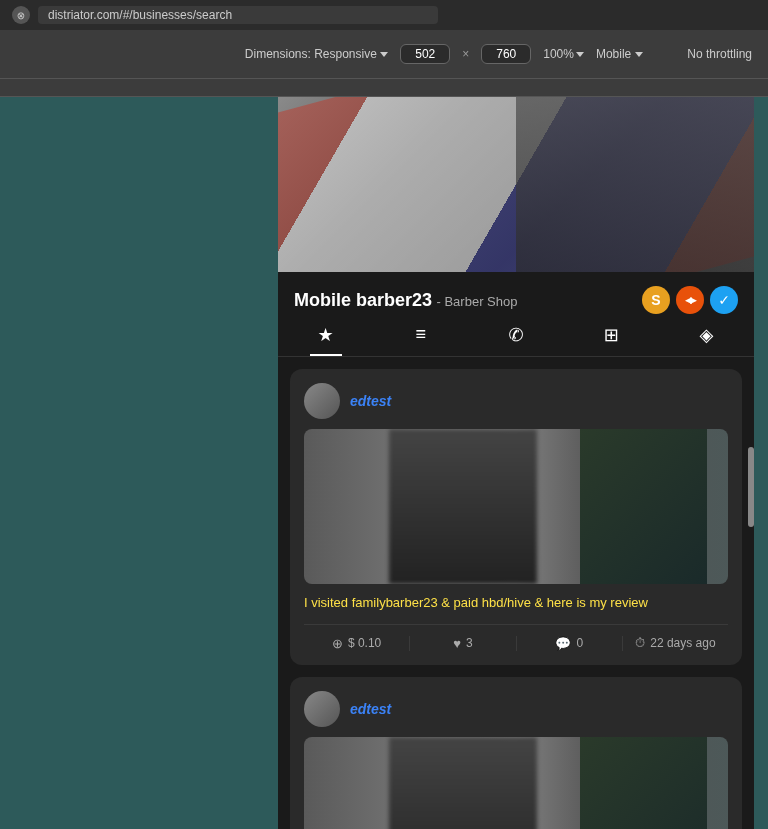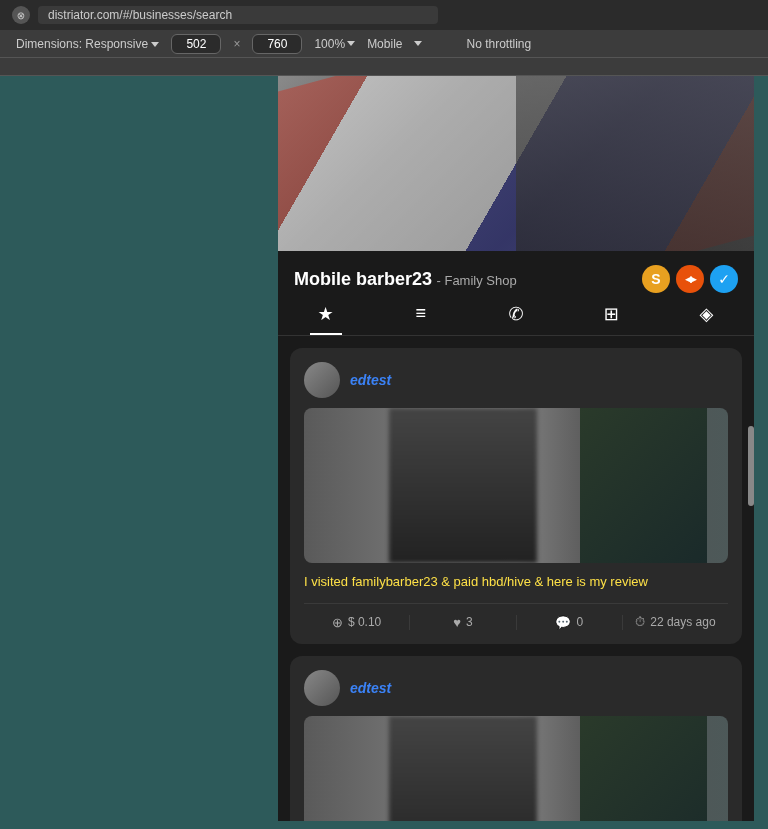--- a/index.html
+++ b/index.html
@@ -38,24 +38,24 @@
       padding: 2px 10px;
       color: #ccc;
       font-size: 12px;
       flex: 1;
       max-width: 400px;
     }
 
     
     .devtools-bar {
       background: #3c3c3c;
-      height: 28px;
-      display: flex;
-      align-items: center;
-      justify-content: flex-start;
+      height: 49px;
+      display: flex;
+      align-items: center;
+      justify-content: flex-end;
       gap: 12px;
       padding: 0 16px;
       border-bottom: 1px solid #555;
     }
     .devtools-label {
       color: #ccc;
       font-size: 12px;
     }
     .devtools-input {
       background: #2b2b2b;
@@ -76,21 +76,21 @@
       font-size: 12px;
       display: flex;
       align-items: center;
       gap: 2px;
     }
     .devtools-dropdown {
       color: #ccc;
       font-size: 12px;
       display: flex;
       align-items: center;
-      gap: 12px;
+      gap: 4px;
       cursor: pointer;
     }
     .chevron-down {
       display: inline-block;
       width: 0;
       height: 0;
       border-left: 4px solid transparent;
       border-right: 4px solid transparent;
       border-top: 5px solid #ccc;
       vertical-align: middle;
@@ -405,21 +405,21 @@
   <div class="left-panel"></div>
 
   <div class="mobile-viewport">
 
     <div class="hero-image"></div>
 
     <div class="business-header">
       <div>
         <span class="business-name">Mobile barber23</span>
         <span class="business-type">
-          <span> - </span><span>Family Shop</span>
+          <span> - </span><span>Barber Shop</span>
         </span>
       </div>
       <div class="business-badges">
         <div class="badge-s">S</div>
         <div class="badge-hive"></div>
         <div class="badge-verified">✓</div>
       </div>
     </div>
 
     <div class="nav-tabs">

